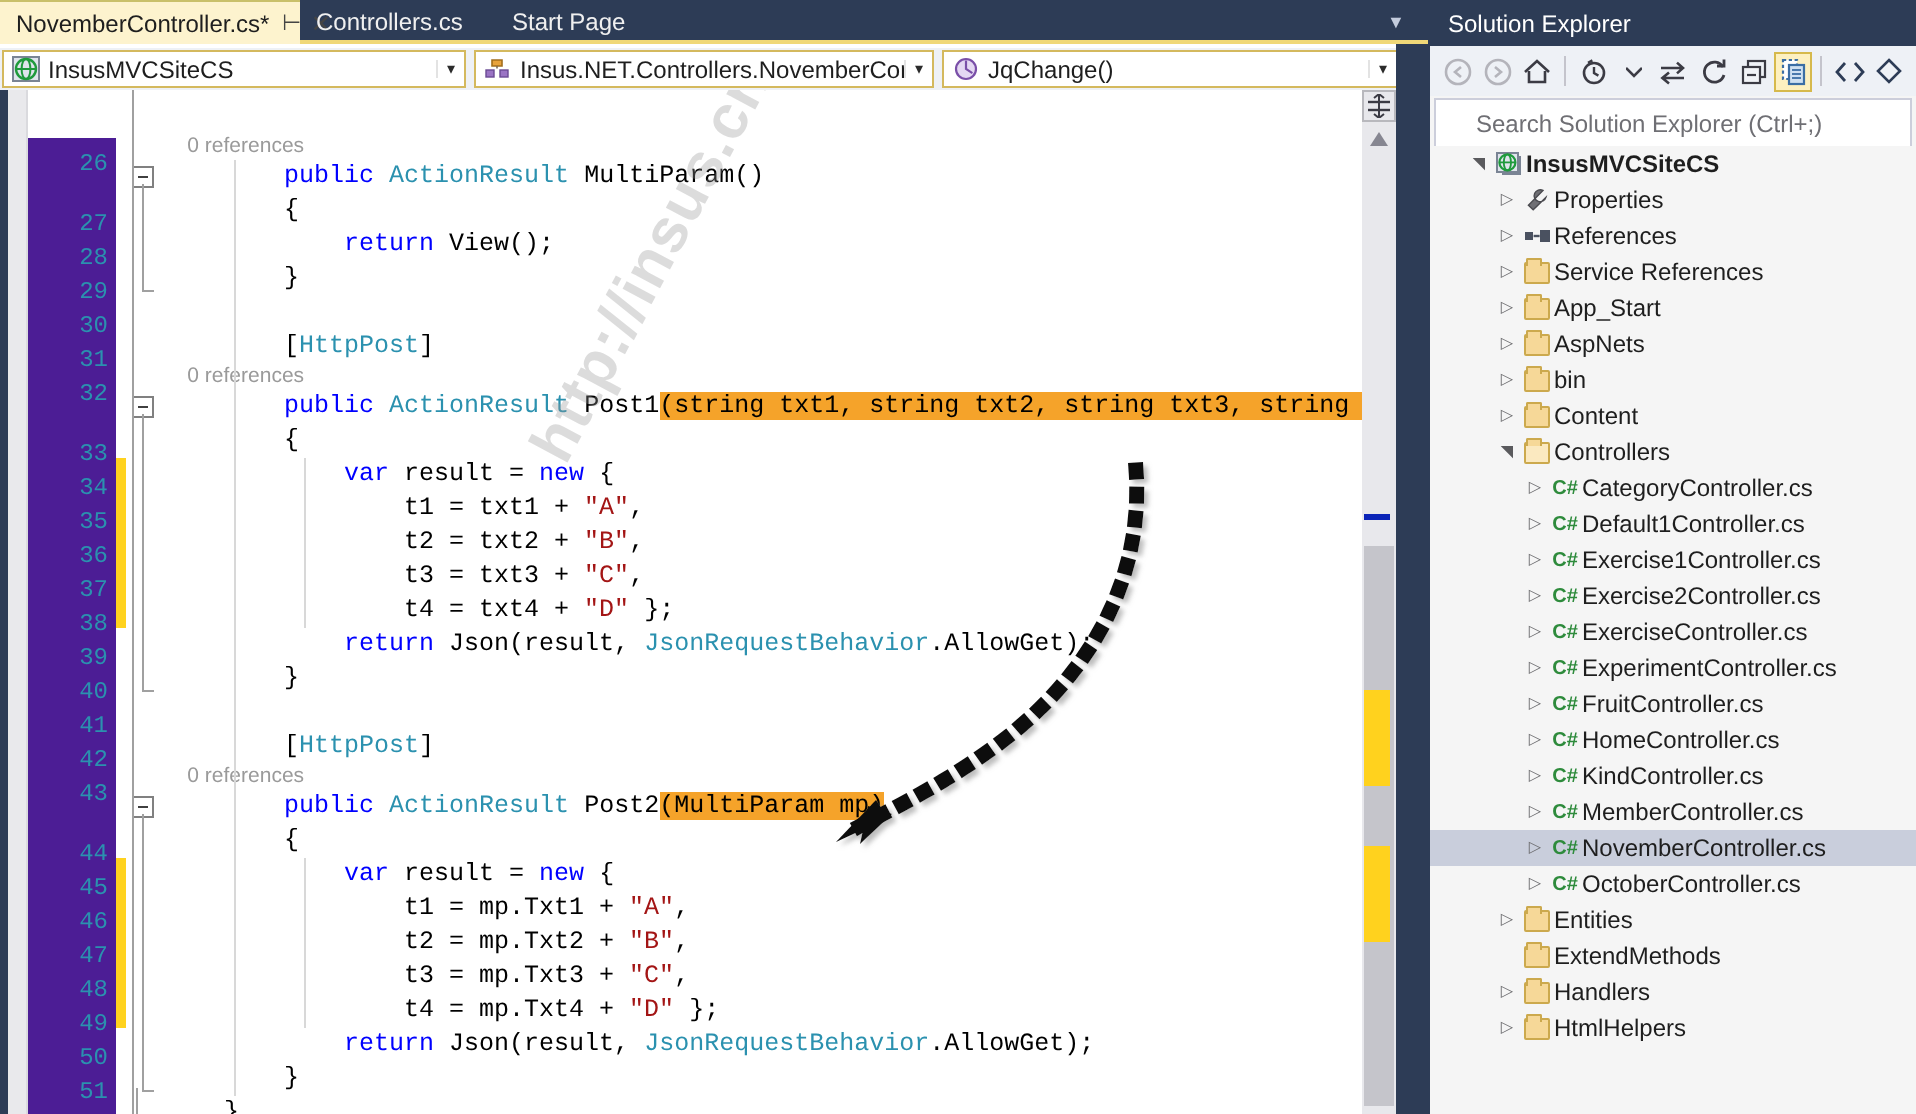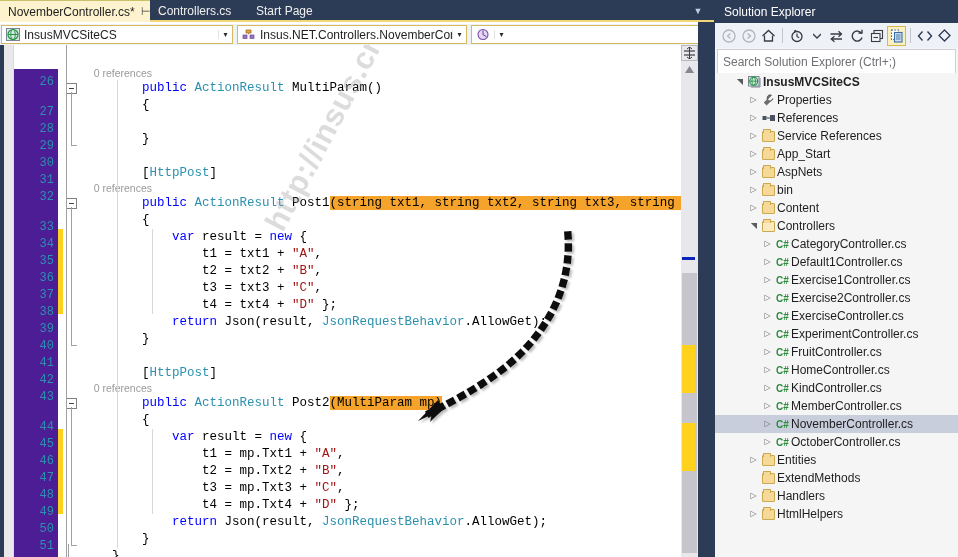--- a/index.html
+++ b/index.html
@@ -243,21 +243,21 @@
   .tb-btn.active {
     background: #fdf0c0; border: 1px solid #d6b94c;
   }
   .tb-sep {
     width: 1px; height: 15px; background: #c4c4cc; margin: 0 3px;
   }
   #se-search {
     height: 26px; background: #ffffff;
     border: 1px solid #cccedb;
     margin: 1px 2px 0 2px;
-    display: flex; align-items: center; padding-left: 5px; text-align: center;
+    display: flex; align-items: center; padding-left: 20px; text-align: center;
   }
   #se-search-text { font-size: 12px; color: #6f6f74; }
   #se-tree {
     position: absolute; top: 73px; left: 0;
     width: 244px; height: 484px;
     background: #f5f5f5;
     overflow: hidden;
   }
   .tree-row {
     height: 18px; display: flex; align-items: center;
@@ -344,20 +344,21 @@
         <span class="nav-text">Insus.NET.Controllers.NovemberCont</span>
         <span class="nav-arrow">▾</span>
       </div>
       <div class="nav-combo" id="nav-combo-member">
         <span class="nav-icon">
           <svg width="14" height="13" viewBox="0 0 14 13">
             <circle cx="7" cy="6.5" r="5" fill="#e4d8f2" stroke="#7a4fa8" stroke-width="1.1"></circle>
             <path d="M7 2.2 L7 6.5 L10.2 8.6" fill="none" stroke="#7a4fa8" stroke-width="1.1"></path>
           </svg>
         </span>
+        <span class="nav-text">JqChange()</span>
         <span class="nav-arrow">▾</span>
       </div>
     </div>
 
     <div id="code-area">
       <div id="left-strip">
         <div id="left-strip-accent"></div>
       </div>
       <div id="gutter">
           <div class="lineno" style="top: 5px;">26</div>
@@ -412,20 +413,21 @@
           <div class="outline-hline" style="top: 300px; left: 8px;"></div>
           <div class="outline-vline" style="top: 362px; height: 138px; left: 8px;"></div>
           <div class="outline-hline" style="top: 500px; left: 8px;"></div>
           <div class="outline-vline" style="top: 499px; height: 16px; left: 5px;"></div>
         </div>
       <div id="code-text">
           <div class="cl" style="top: 5px;"></div>
           <div class="codelens" style="top: 22px;">    0 references</div>
           <div class="cl" style="top: 35px;"><span class="id">        </span><span class="kw">public </span><span class="typ">ActionResult </span><span class="id">MultiParam()</span></div>
           <div class="cl" style="top: 52px;"><span class="id">        {</span></div>
+          <div class="cl" style="top: 69px;"><span class="id">            </span><span class="kw">return </span><span class="id">View();</span></div>
           <div class="cl" style="top: 86px;"><span class="id">        }</span></div>
           <div class="cl" style="top: 103px;"></div>
           <div class="cl" style="top: 120px;"><span class="id">        [</span><span class="attr">HttpPost</span><span class="id">]</span></div>
           <div class="codelens" style="top: 137px;">    0 references</div>
           <div class="cl" style="top: 150px;"><span class="id">        </span><span class="kw">public </span><span class="typ">ActionResult </span><span class="id">Post1</span><span class="hl">(string txt1, string txt2, string txt3, string txt4)</span></div>
           <div class="cl" style="top: 167px;"><span class="id">        {</span></div>
           <div class="cl" style="top: 184px;"><span class="id">            </span><span class="kw">var </span><span class="id">result = </span><span class="kw">new </span><span class="id">{</span></div>
           <div class="cl" style="top: 201px;"><span class="id">                t1 = txt1 + </span><span class="str">"A"</span><span class="id">,</span></div>
           <div class="cl" style="top: 218px;"><span class="id">                t2 = txt2 + </span><span class="str">"B"</span><span class="id">,</span></div>
           <div class="cl" style="top: 235px;"><span class="id">                t3 = txt3 + </span><span class="str">"C"</span><span class="id">,</span></div>

